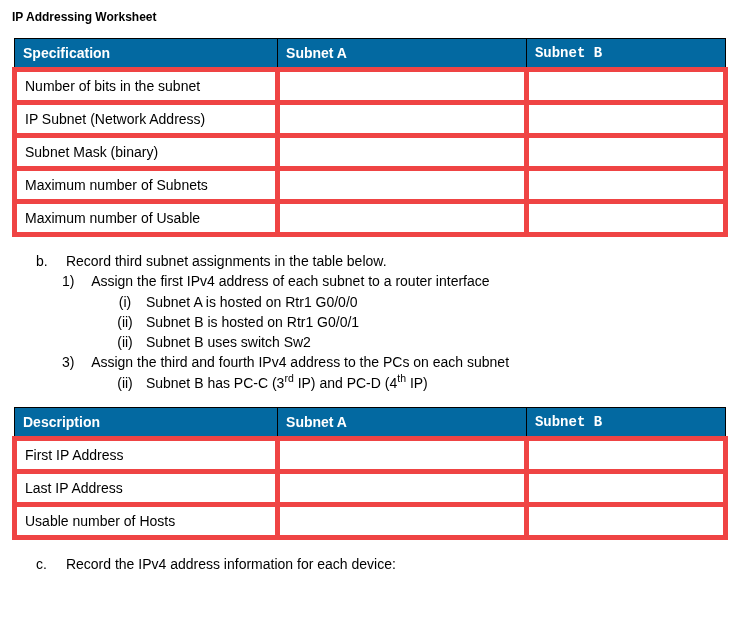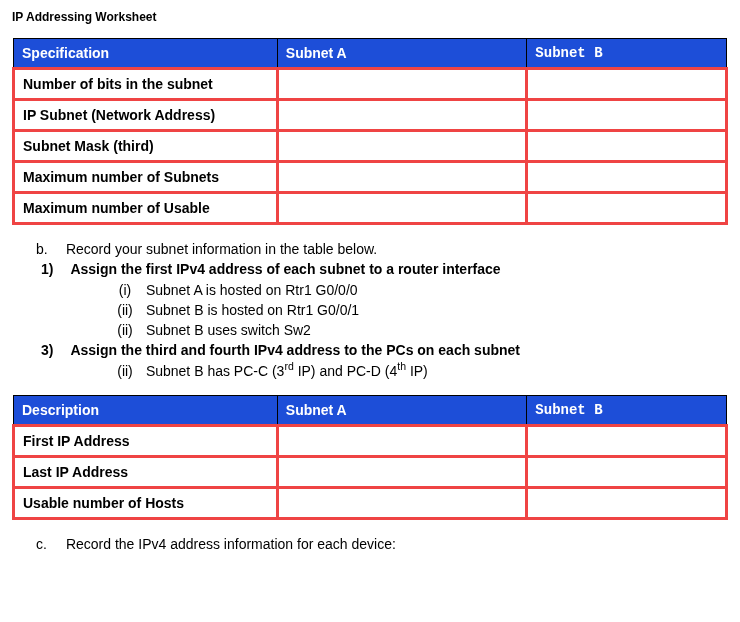--- a/index.html
+++ b/index.html
@@ -16,42 +16,42 @@
     font-weight: bold;
     font-size: 12px;
     margin: 0 0 14px 0;
   }
   table.sheet {
     width: 100%;
     border-collapse: collapse;
     margin-bottom: 14px;
   }
   table.sheet th, table.sheet td {
-    border: 3px solid #ef4444;
+    border: 5px solid #ef4444;
     padding: 6px 8px;
     text-align: left;
-    font-weight: bold;
+    font-weight: normal;
   }
   table.sheet thead th {
-    background: #1d4ed8;
+    background: #0369a1;
     color: #fff;
     font-weight: bold;
     font-size: 14px;
     border: 1px solid #000;
   }
   table.sheet .col-a { width: 37%; }
   table.sheet .col-b { width: 35%; }
   table.sheet .col-c { width: 28%; font-family: Liberation Mono, monospace; }
   .instr {
     margin: 4px 0 14px 0;
     font-size: 14px;
     line-height: 1.45;
   }
   .lev-b { margin-left: 24px; }
-  .lev-1 { margin-left: 29px; font-weight: bold; }
+  .lev-1 { margin-left: 50px; }
   .lev-i { margin-left: 96px; }
   .lbl { display: inline-block; min-width: 26px; }
   .lbl-i { display: inline-block; min-width: 34px; text-align: center; }
   sup { font-size: 0.75em; line-height: 0; }
 </style>
 </head>
 <body>
 
 <div class="title">IP Addressing Worksheet</div>
 
@@ -68,41 +68,41 @@
       <td>Number of bits in the subnet</td>
       <td></td>
       <td></td>
     </tr>
     <tr>
       <td>IP Subnet (Network Address)</td>
       <td></td>
       <td></td>
     </tr>
     <tr>
-      <td>Subnet Mask (third)</td>
+      <td>Subnet Mask (binary)</td>
       <td></td>
       <td></td>
     </tr>
     <tr>
       <td>Maximum number of Subnets</td>
       <td></td>
       <td></td>
     </tr>
     <tr>
       <td>Maximum number of Usable</td>
       <td></td>
       <td></td>
     </tr>
   </tbody>
 </table>
 
 <div class="instr">
   <div class="lev-b">
     <span class="lbl">b.</span>
-    <span>Record your subnet information in the table below.</span>
+    <span>Record third subnet assignments in the table below.</span>
   </div>
   <div class="lev-1">
     <span class="lbl">1)</span>
     <span>Assign the first IPv4 address of each subnet to a router interface</span>
   </div>
   <div class="lev-i">
     <span class="lbl-i">(i)</span>
     <span>Subnet A is hosted on Rtr1 G0/0/0</span>
   </div>
   <div class="lev-i">

